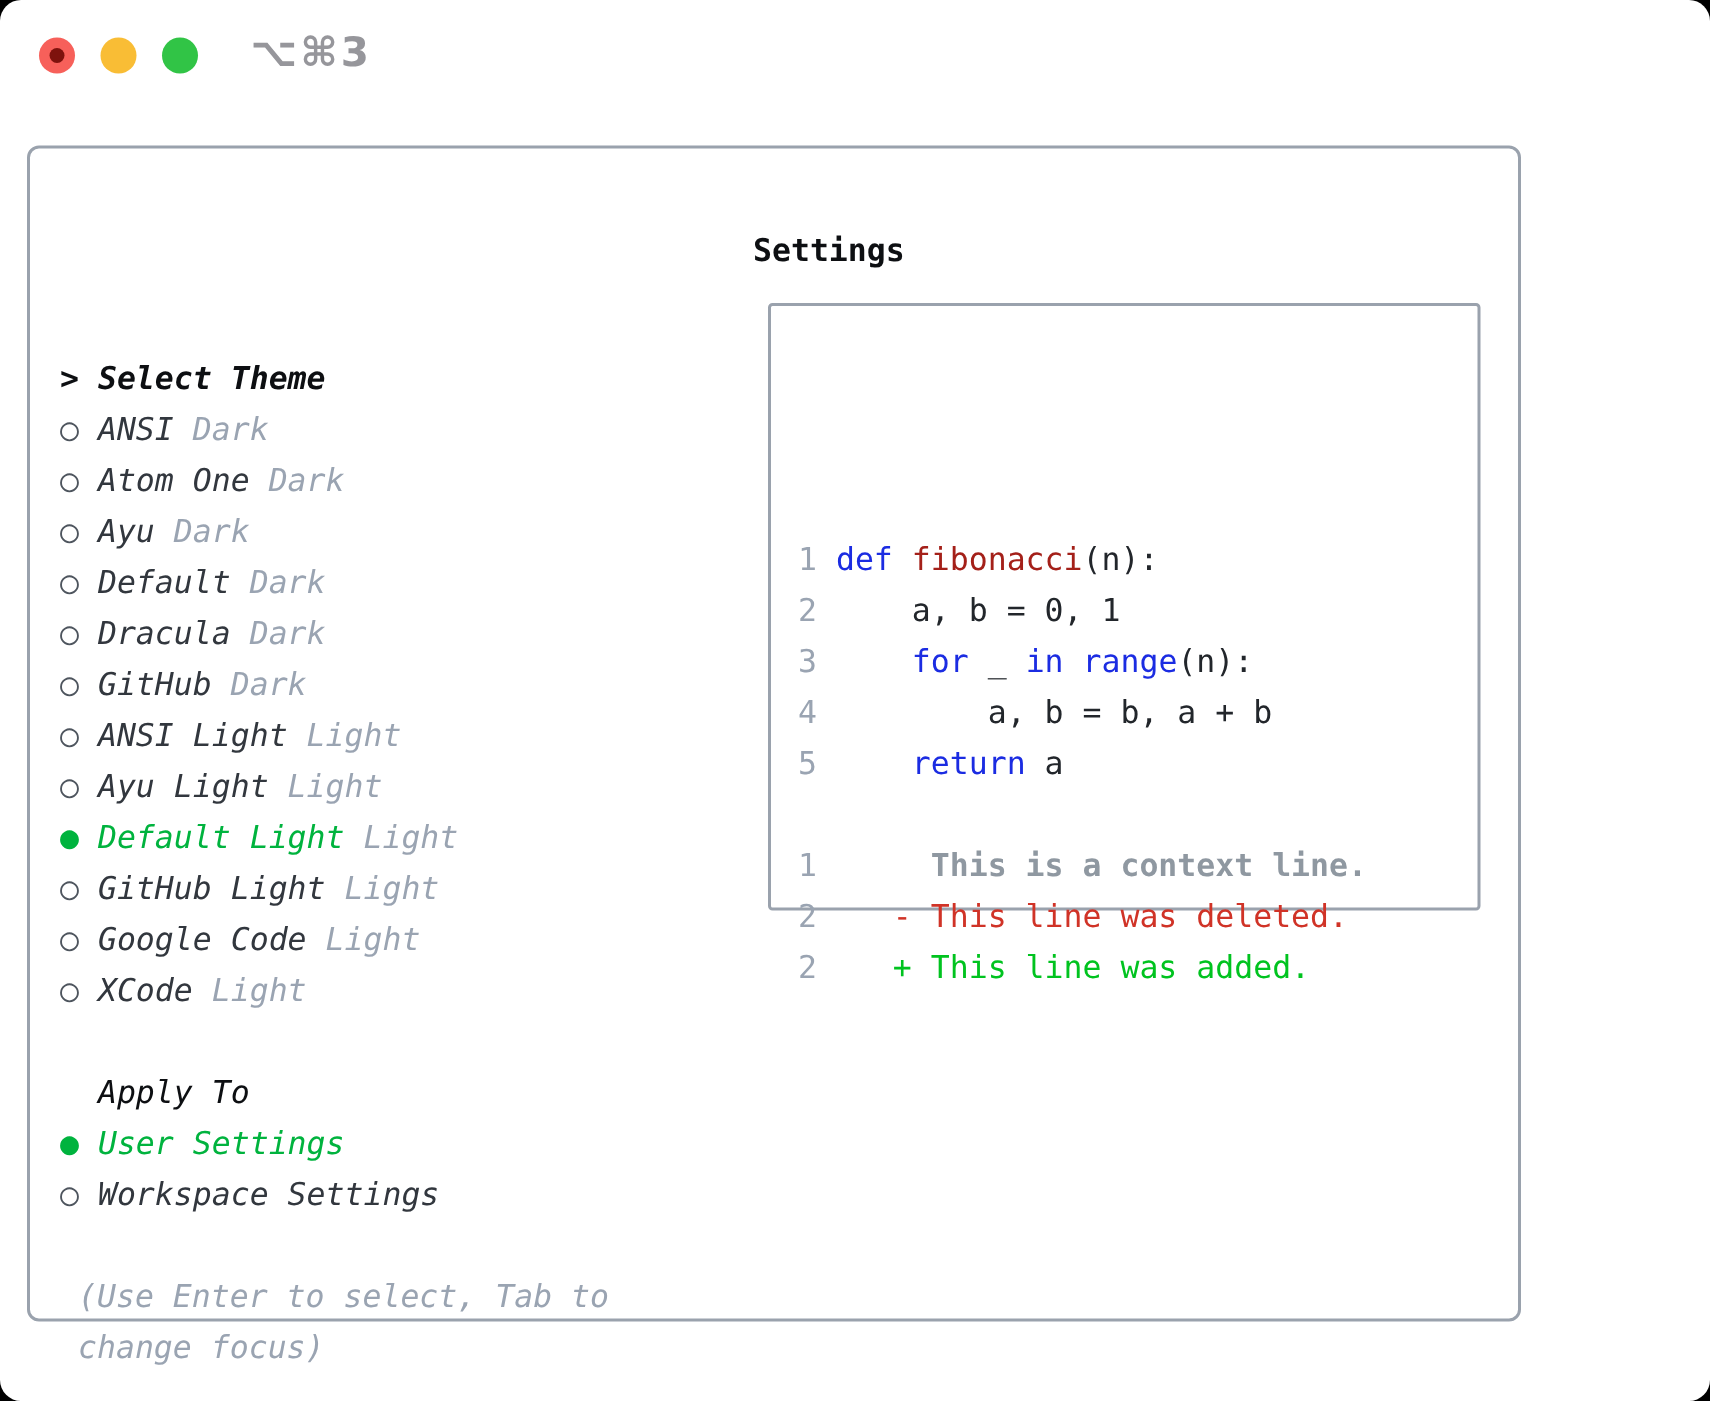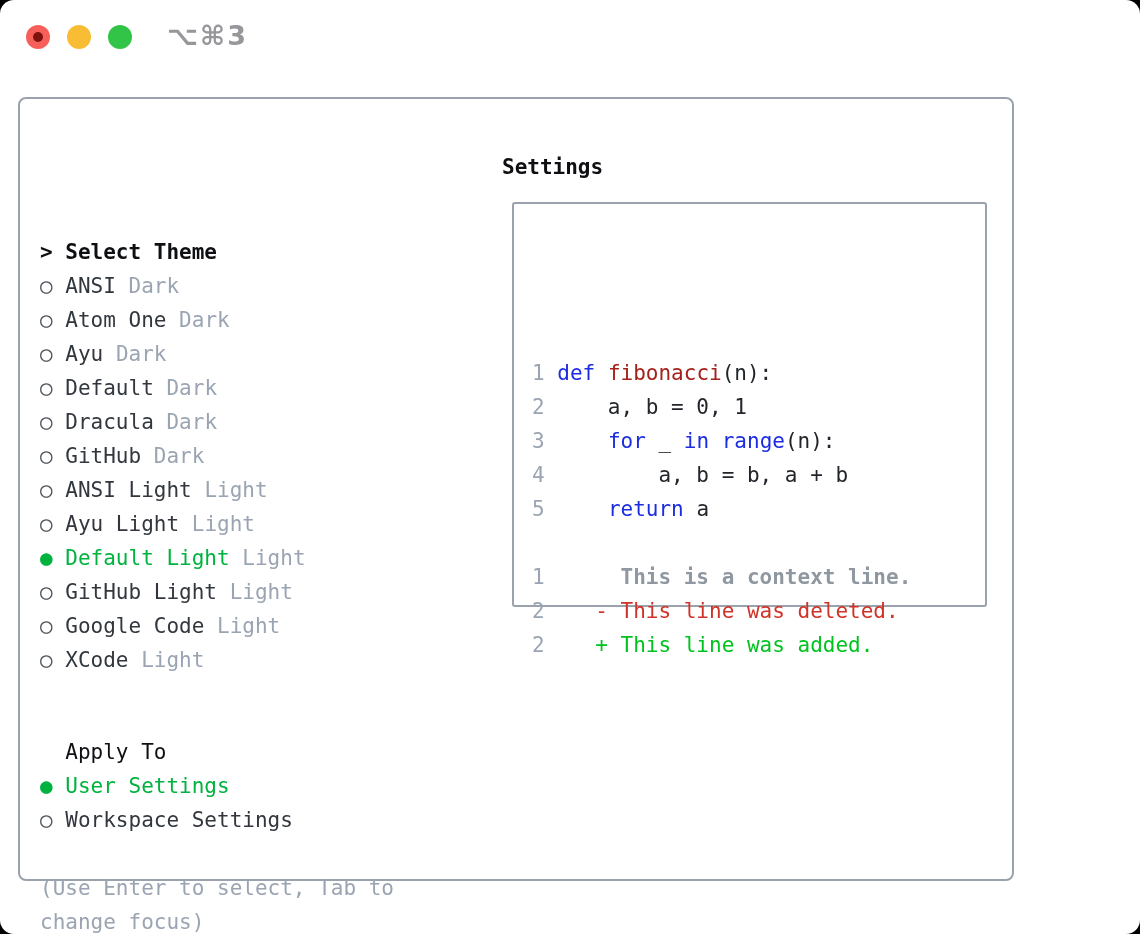--- a/index.html
+++ b/index.html
@@ -40,29 +40,29 @@
     border: 2px solid var(--panel_border);
     border-radius: 8px;
     background: #fff;
   }
   .left-col {
     position: absolute; left: 20px; top: 34px;
     font-size: 21px; line-height: 34px;
     white-space: pre;
     color: var(--text_dark);
   }
-  .row { height: 34px; }
+  .row { height: 34px; font-style: italic; }
   .row-header { font-weight: bold; color: var(--header_black); }
   .marker { color: var(--marker_gray); }
   .marker.sel { color: var(--accent_green); }
   .tname { color: var(--text_dark); }
   .tname.sel { color: var(--accent_green); }
   .variant { color: var(--muted_gray); text-align: right; }
-  .section-header { color: var(--header_black); margin-top: 24px; }
-  .hint-line { color: var(--muted_gray); }
+  .section-header { color: var(--header_black); }
+  .hint-line { color: var(--muted_gray); margin-left: 12px; }
   
   .preview-title {
     position: absolute; left: 482px; top: 51px;
     font-size: 21px; line-height: 34px; font-weight: bold;
     color: var(--header_black);
   }
   .preview-box {
     position: absolute; left: 492px; top: 103px;
     width: 475px; height: 405px;
     border: 2px solid var(--panel_border);

